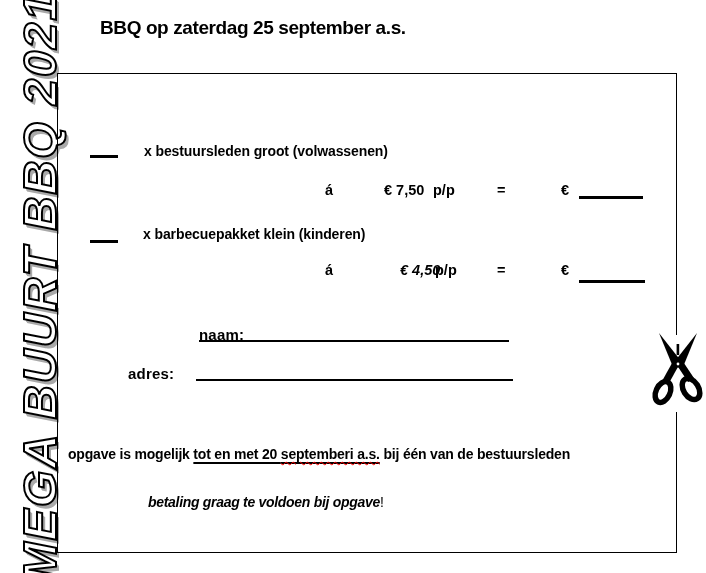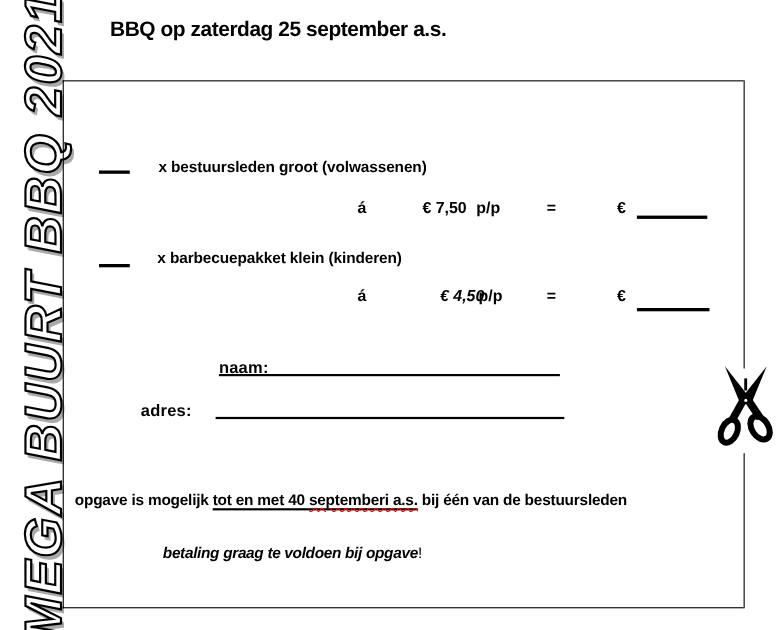--- a/index.html
+++ b/index.html
@@ -110,21 +110,21 @@
   <span class="price-seg abs" style="left:497px;top:262px;">=</span>
   <span class="price-seg abs" style="left:561px;top:262px;">€</span>
   <div class="blank abs" style="left:579px;top:280px;width:66px;"></div>
 
   <span class="label-strong abs" style="left:157px;top:326px;margin-left:42px;">naam:</span>
   <div class="writeline abs" style="left:199px;top:340px;width:310px;"></div>
 
   <span class="label-strong abs" style="left:128px;top:365px;">adres:</span>
   <div class="writeline abs" style="left:196px;top:379px;width:317px;"></div>
 
-  <div class="footer-note"><span>opgave is mogelijk </span><span class="u-solid"><span>tot en met 40 </span><span class="squiggle">septemberi a.s.</span></span><span> bij één van de bestuursleden</span></div>
+  <div class="footer-note"><span>opgave is mogelijk </span><span class="u-solid"><span>tot en met 20 </span><span class="squiggle">septemberi a.s.</span></span><span> bij één van de bestuursleden</span></div>
 
   <div class="payment-note"><span>betaling graag te voldoen bij opgave</span><span class="exclaim">!</span></div>
 
   <svg class="scissors" width="56" height="100" viewBox="0 0 56 100" aria-hidden="true">
     <rect x="26.6" y="28" width="2.6" height="11" fill="#000"></rect>
     <path d="M9,17 L31,45 L23,51 Z" fill="#000"></path>
     <path d="M47,17 L25,45 L33,51 Z" fill="#000"></path>
     <line x1="25" y1="49" x2="15" y2="67" stroke="#000" stroke-width="7"></line>
     <line x1="31" y1="49" x2="41" y2="64" stroke="#000" stroke-width="7"></line>
     <ellipse cx="13" cy="76" rx="7" ry="11" fill="none" stroke="#000" stroke-width="5.5" transform="rotate(25 13 76)"></ellipse>

